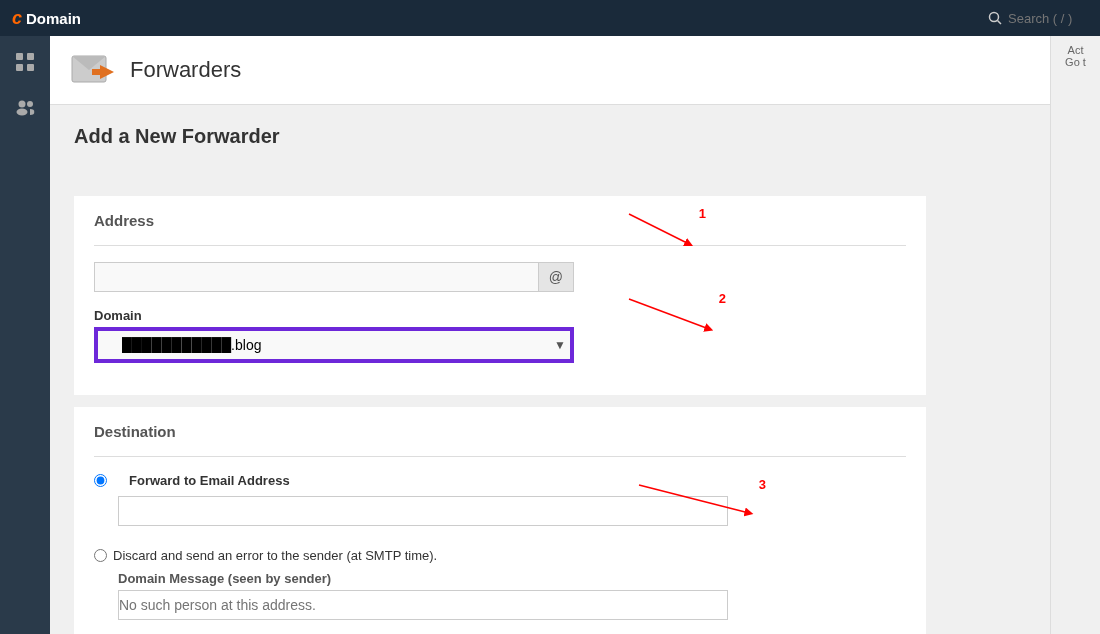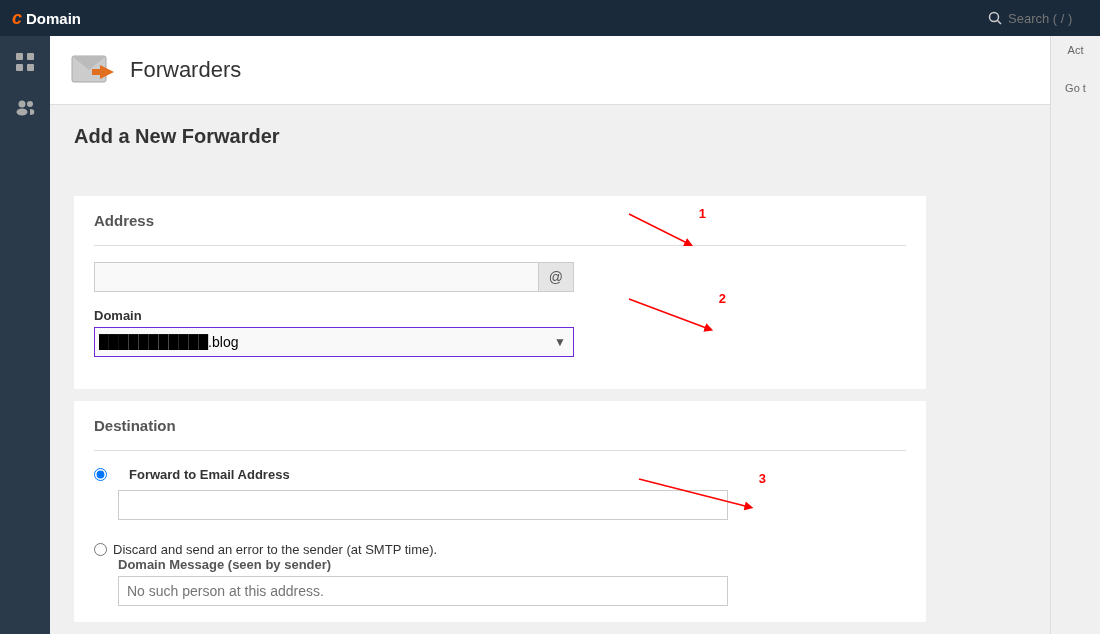--- a/index.html
+++ b/index.html
@@ -131,22 +131,22 @@
     }
 
     .select-wrapper {
       position: relative;
       display: inline-block;
       width: 100%;
       max-width: 480px;
     }
     .select-wrapper select {
       width: 100%;
-      border: 1px solid #6d28d9;
-      padding: 6px 30px 6px 4px;
+      border: 4px solid #6d28d9;
+      padding: 6px 30px 6px 24px;
       font-size: 14px;
       background: #f9f9f9;
       appearance: none;
       outline: none;
       cursor: pointer;
     }
     .select-caret {
       position: absolute;
       right: 8px;
       top: 50%;
@@ -192,35 +192,35 @@
       background: #fff;
       outline: none;
     }
 
     .radio-option-gray {
       display: flex;
       align-items: center;
       gap: 6px;
       color: #333;
       font-size: 13px;
-      margin-bottom: 0;
+      margin-bottom: 8px;
     }
     .failure-label {
       font-weight: bold;
       color: #555;
       font-size: 13px;
       margin-left: 24px;
       margin-bottom: 4px;
       display: block;
     }
     .failure-input {
       width: 100%;
       max-width: 610px;
       border: 1px solid #ccc;
-      padding: 6px 8px;
+      padding: 6px 0;
       font-size: 14px;
       margin-left: 24px;
       background: #fff;
       color: #8b5cf6;
       outline: none;
     }
 
     
     .section-divider {
       border: none;
@@ -378,18 +378,18 @@
         
 
         
         
       </div>
 
     </div>
 
   </div>
 
-  <div style="width:50px; background:#f0f0f0; border-left:1px solid #ddd; padding:8px 4px; font-size:11px; color:#666; display:flex; flex-direction:column; align-items:center;gap:26px;">
+  <div style="width:50px; background:#f0f0f0; border-left:1px solid #ddd; padding:8px 4px; font-size:11px; color:#666; display:flex; flex-direction:column; align-items:center;">
     <span>Act</span>
     <span>Go t</span>
   </div>
 
 </div>
 
 </body></html>

